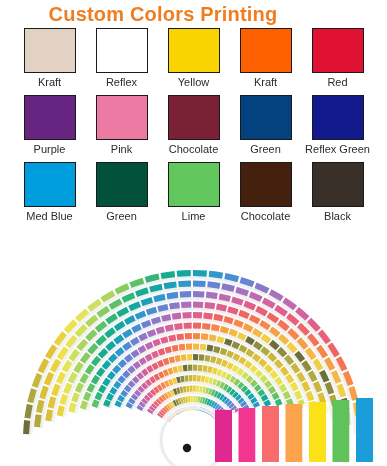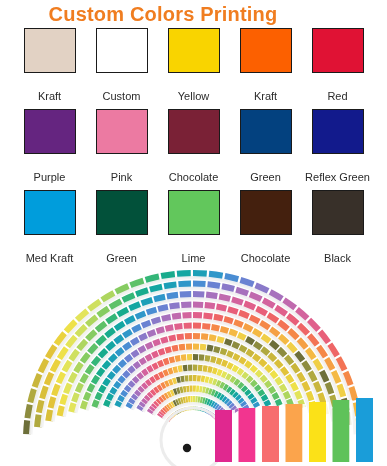--- a/index.html
+++ b/index.html
@@ -49,21 +49,21 @@
     flex-direction: column;
     align-items: center;
   }
   .swatch-chip {
     width: 52px;
     height: 45px;
     border: 1px solid #1a1a1a;
     box-sizing: border-box;
   }
   .swatch-label {
-    margin-top: 16px;
+    margin-top: 2px;
     font-size: 11px;
     color: #2b2b2b;
     line-height: 14px;
     white-space: nowrap;
     text-align: center;
   }
 
   
   #fan-deck {
     position: absolute;
@@ -84,21 +84,21 @@
 
 <div id="swatch-grid">
 
   <div class="swatch-row">
     <div class="swatch-cell">
       <div class="swatch-chip" style="background: rgb(226, 210, 196);"></div>
       <div class="swatch-label">Kraft</div>
     </div>
     <div class="swatch-cell">
       <div class="swatch-chip" style="background: rgb(255, 255, 255);"></div>
-      <div class="swatch-label">Custom</div>
+      <div class="swatch-label">Reflex</div>
     </div>
     <div class="swatch-cell">
       <div class="swatch-chip" style="background: rgb(249, 212, 0);"></div>
       <div class="swatch-label">Yellow</div>
     </div>
     <div class="swatch-cell">
       <div class="swatch-chip" style="background: rgb(252, 96, 0);"></div>
       <div class="swatch-label">Kraft</div>
     </div>
     <div class="swatch-cell">
@@ -126,21 +126,21 @@
     </div>
     <div class="swatch-cell">
       <div class="swatch-chip" style="background: rgb(18, 26, 140);"></div>
       <div class="swatch-label">Reflex Green</div>
     </div>
   </div>
 
   <div class="swatch-row">
     <div class="swatch-cell">
       <div class="swatch-chip" style="background: rgb(0, 157, 220);"></div>
-      <div class="swatch-label">Med Kraft</div>
+      <div class="swatch-label">Med Blue</div>
     </div>
     <div class="swatch-cell">
       <div class="swatch-chip" style="background: rgb(2, 81, 58);"></div>
       <div class="swatch-label">Green</div>
     </div>
     <div class="swatch-cell">
       <div class="swatch-chip" style="background: rgb(98, 199, 92);"></div>
       <div class="swatch-label">Lime</div>
     </div>
     <div class="swatch-cell">

